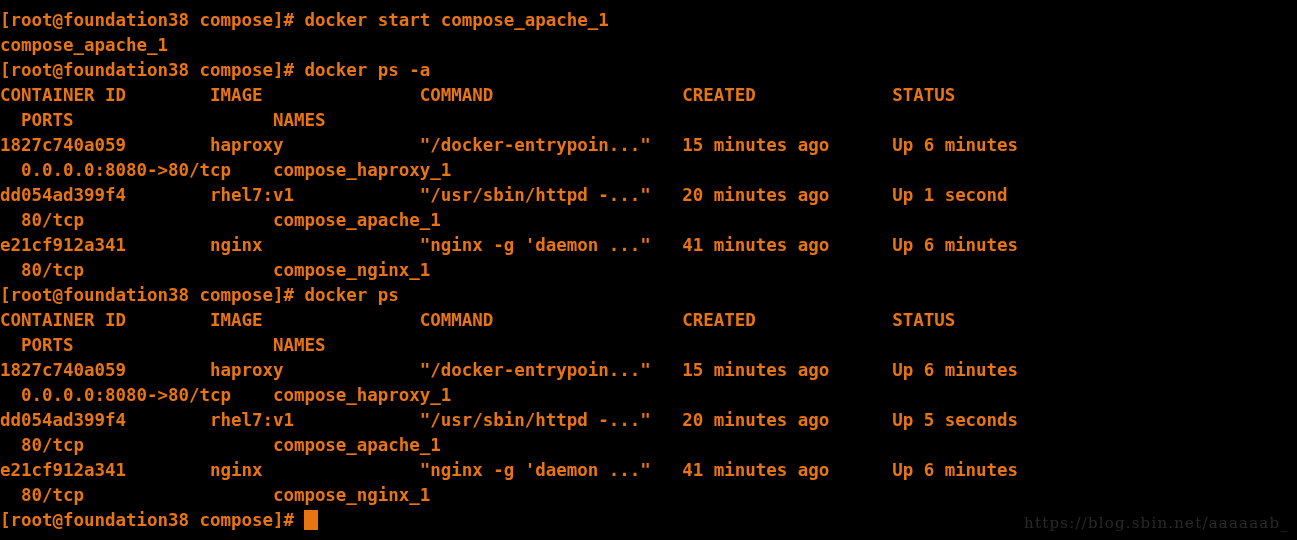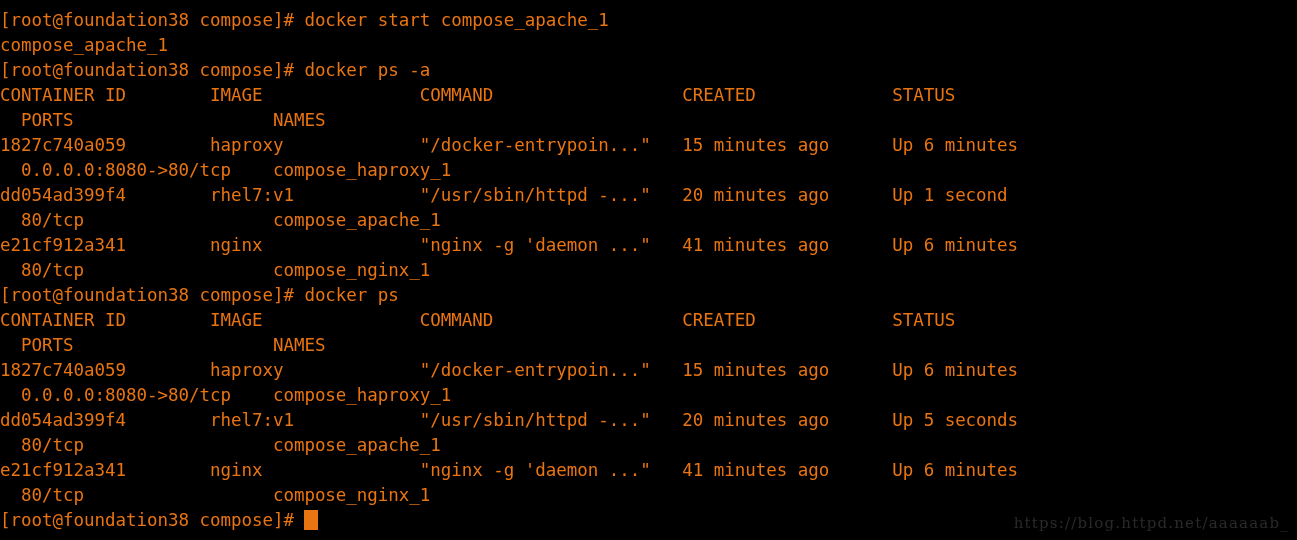--- a/index.html
+++ b/index.html
@@ -38,20 +38,21 @@
   }
   .line {
     display: block;
     height: 25px;
     line-height: 25px;
     white-space: pre;
     font-family: "DejaVu Sans Mono", "Liberation Mono", monospace;
     font-size: 17.5px;
     color: #e87412;
     letter-spacing: -0.04px;
+    font-weight: bold;
   }
   .cursor {
     display: inline-block;
     width: 13.2px;
     height: 20px;
     background: #e87412;
     vertical-align: -4px;
   }
   #watermark {
     position: absolute;
@@ -64,14 +65,14 @@
     white-space: pre;
     pointer-events: none;
     user-select: none;
   }
 </style>
 </head>
 <body>
 
 <div id="terminal">
   <div id="screen"><span class="line"></span><span class="line">[root@foundation38 compose]# docker start compose_apache_1</span><span class="line">compose_apache_1</span><span class="line">[root@foundation38 compose]# docker ps -a</span><span class="line">CONTAINER ID        IMAGE               COMMAND                  CREATED             STATUS</span><span class="line">  PORTS                   NAMES</span><span class="line">1827c740a059        haproxy             "/docker-entrypoin..."   15 minutes ago      Up 6 minutes</span><span class="line">  0.0.0.0:8080-&gt;80/tcp    compose_haproxy_1</span><span class="line">dd054ad399f4        rhel7:v1            "/usr/sbin/httpd -..."   20 minutes ago      Up 1 second</span><span class="line">  80/tcp                  compose_apache_1</span><span class="line">e21cf912a341        nginx               "nginx -g 'daemon ..."   41 minutes ago      Up 6 minutes</span><span class="line">  80/tcp                  compose_nginx_1</span><span class="line">[root@foundation38 compose]# docker ps</span><span class="line">CONTAINER ID        IMAGE               COMMAND                  CREATED             STATUS</span><span class="line">  PORTS                   NAMES</span><span class="line">1827c740a059        haproxy             "/docker-entrypoin..."   15 minutes ago      Up 6 minutes</span><span class="line">  0.0.0.0:8080-&gt;80/tcp    compose_haproxy_1</span><span class="line">dd054ad399f4        rhel7:v1            "/usr/sbin/httpd -..."   20 minutes ago      Up 5 seconds</span><span class="line">  80/tcp                  compose_apache_1</span><span class="line">e21cf912a341        nginx               "nginx -g 'daemon ..."   41 minutes ago      Up 6 minutes</span><span class="line">  80/tcp                  compose_nginx_1</span><span class="line"><span>[root@foundation38 compose]# </span><span class="cursor"></span></span></div>
-  <div id="watermark">https://blog.httpd.net/aaaaaab_</div>
+  <div id="watermark">https://blog.sbin.net/aaaaaab_</div>
 </div>
 
 </body></html>

